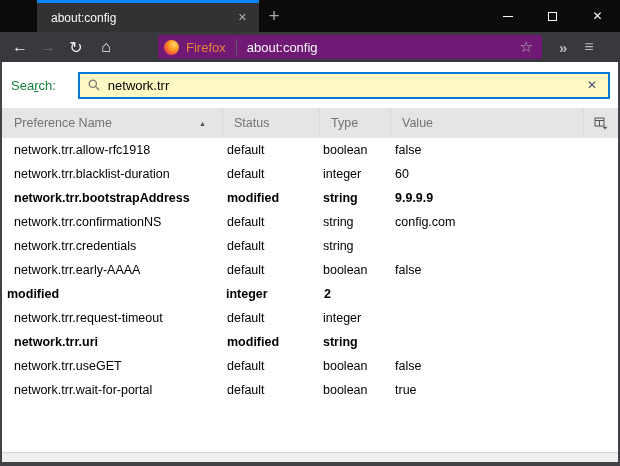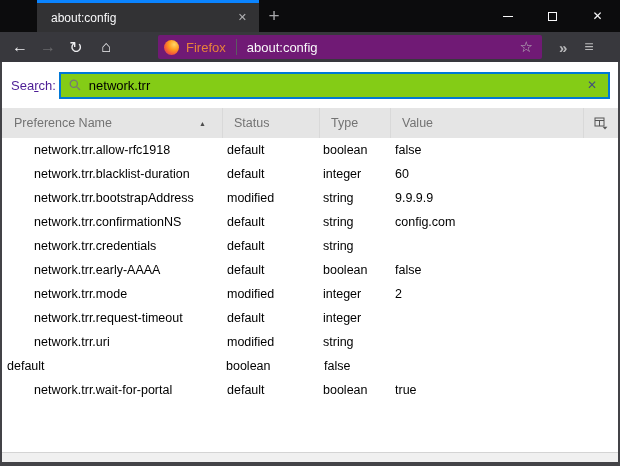--- a/index.html
+++ b/index.html
@@ -34,43 +34,43 @@
   .urlbar-text { color:#f9f9fa; font-size:13px; margin-left:10px; flex:1; white-space:nowrap; }
   .star-btn { color:#b9b9bb; font-size:15px; padding:0 3px; }
   .overflow-btn { color:#b9b9bb; font-size:15px; font-weight:bold; margin-left:12px; padding:0 5px; letter-spacing:-1px; }
   .menu-btn { color:#b9b9bb; font-size:16px; font-weight:bold; margin-left:8px; padding:0 5px; }
 
   
   .content { flex:1; display:flex; flex-direction:column; background:#fff;
              border-left:2px solid #434347; border-right:2px solid #434347; }
 
   .search-row { height:46px; display:flex; align-items:center; padding:0 8px 0 9px; flex-shrink:0; }
-  .search-label { font-size:13px; color:#4c1d95; margin-right:3px; white-space:nowrap; }
+  .search-label { font-size:13px; color:#15803d; margin-right:22px; white-space:nowrap; }
   .search-label .key { text-decoration:underline; }
-  .search-box { flex:1; height:27px; border:2px solid #0078d7; background:#84cc16; display:flex; align-items:center; padding:0 8px; }
+  .search-box { flex:1; height:27px; border:2px solid #0078d7; background:#fef9c3; display:flex; align-items:center; padding:0 8px; }
   .search-box svg { flex-shrink:0; }
   .search-input { flex:1; border:none; outline:none; font-family:"Liberation Sans","DejaVu Sans",sans-serif;
                   font-size:13px; color:#000; margin-left:8px; background:transparent; }
   .clear-btn { color:#44507c; font-size:12px; font-weight:bold; padding:0 3px; }
 
   
   .grid-header { height:30px; background:#e5e5e5; display:grid; grid-template-columns:220px 97px 71px 193px 35px;
                  align-items:stretch; flex-shrink:0; font-size:12.5px; color:#737373; }
   .hcell { display:flex; align-items:center; padding-left:11px; white-space:nowrap; overflow:hidden; }
   .hcell.first { padding-left:12px; }
   .hcell.sep { border-left:1px solid #d9d9d9;align-items:center; }
   .sort-arrow { margin-left:auto; margin-right:16px; font-size:7px; color:#4d4d4d; }
   .hcell.picker { justify-content:center; padding-left:0; }
 
   .rows { flex-shrink:0; }
   .prow { height:24px; display:grid; grid-template-columns:220px 97px 71px 228px; align-items:center;
           font-size:12.5px; color:#000; background:#fff; }
-  .prow.modified { font-weight:normal; }
+  .prow.modified { font-weight:bold; }
   .pcell { padding-left:5px; white-space:nowrap; overflow:hidden; }
-  .pcell.name { padding-left:12px;margin-left:20px; }
+  .pcell.name { padding-left:12px; }
   .pcell.type { padding-left:4px; }
 
   .filler { flex:1; background:#fff; }
   .bottom-strip { height:10px; background:#f0f0f0; border-top:1px solid #d4d4d4; flex-shrink:0; }
   .bottom-border { height:4px; background:#434347; flex-shrink:0; }
 </style>
 </head>
 <body>
 
 <div class="window">
@@ -190,36 +190,36 @@
     <div class="pcell type">string</div>
     <div class="pcell"></div>
   </div>
         <div class="prow">
     <div class="pcell name">network.trr.early-AAAA</div>
     <div class="pcell">default</div>
     <div class="pcell type">boolean</div>
     <div class="pcell">false</div>
   </div>
         <div class="prow modified">
-    <div class="pcell name">network.trr.mode</div>
     <div class="pcell">modified</div>
     <div class="pcell type">integer</div>
     <div class="pcell">2</div>
   </div>
         <div class="prow">
     <div class="pcell name">network.trr.request-timeout</div>
     <div class="pcell">default</div>
     <div class="pcell type">integer</div>
   </div>
         <div class="prow modified">
     <div class="pcell name">network.trr.uri</div>
     <div class="pcell">modified</div>
     <div class="pcell type">string</div>
   </div>
         <div class="prow">
+    <div class="pcell name">network.trr.useGET</div>
     <div class="pcell">default</div>
     <div class="pcell type">boolean</div>
     <div class="pcell">false</div>
   </div>
         <div class="prow">
     <div class="pcell name">network.trr.wait-for-portal</div>
     <div class="pcell">default</div>
     <div class="pcell type">boolean</div>
     <div class="pcell">true</div>
   </div>

